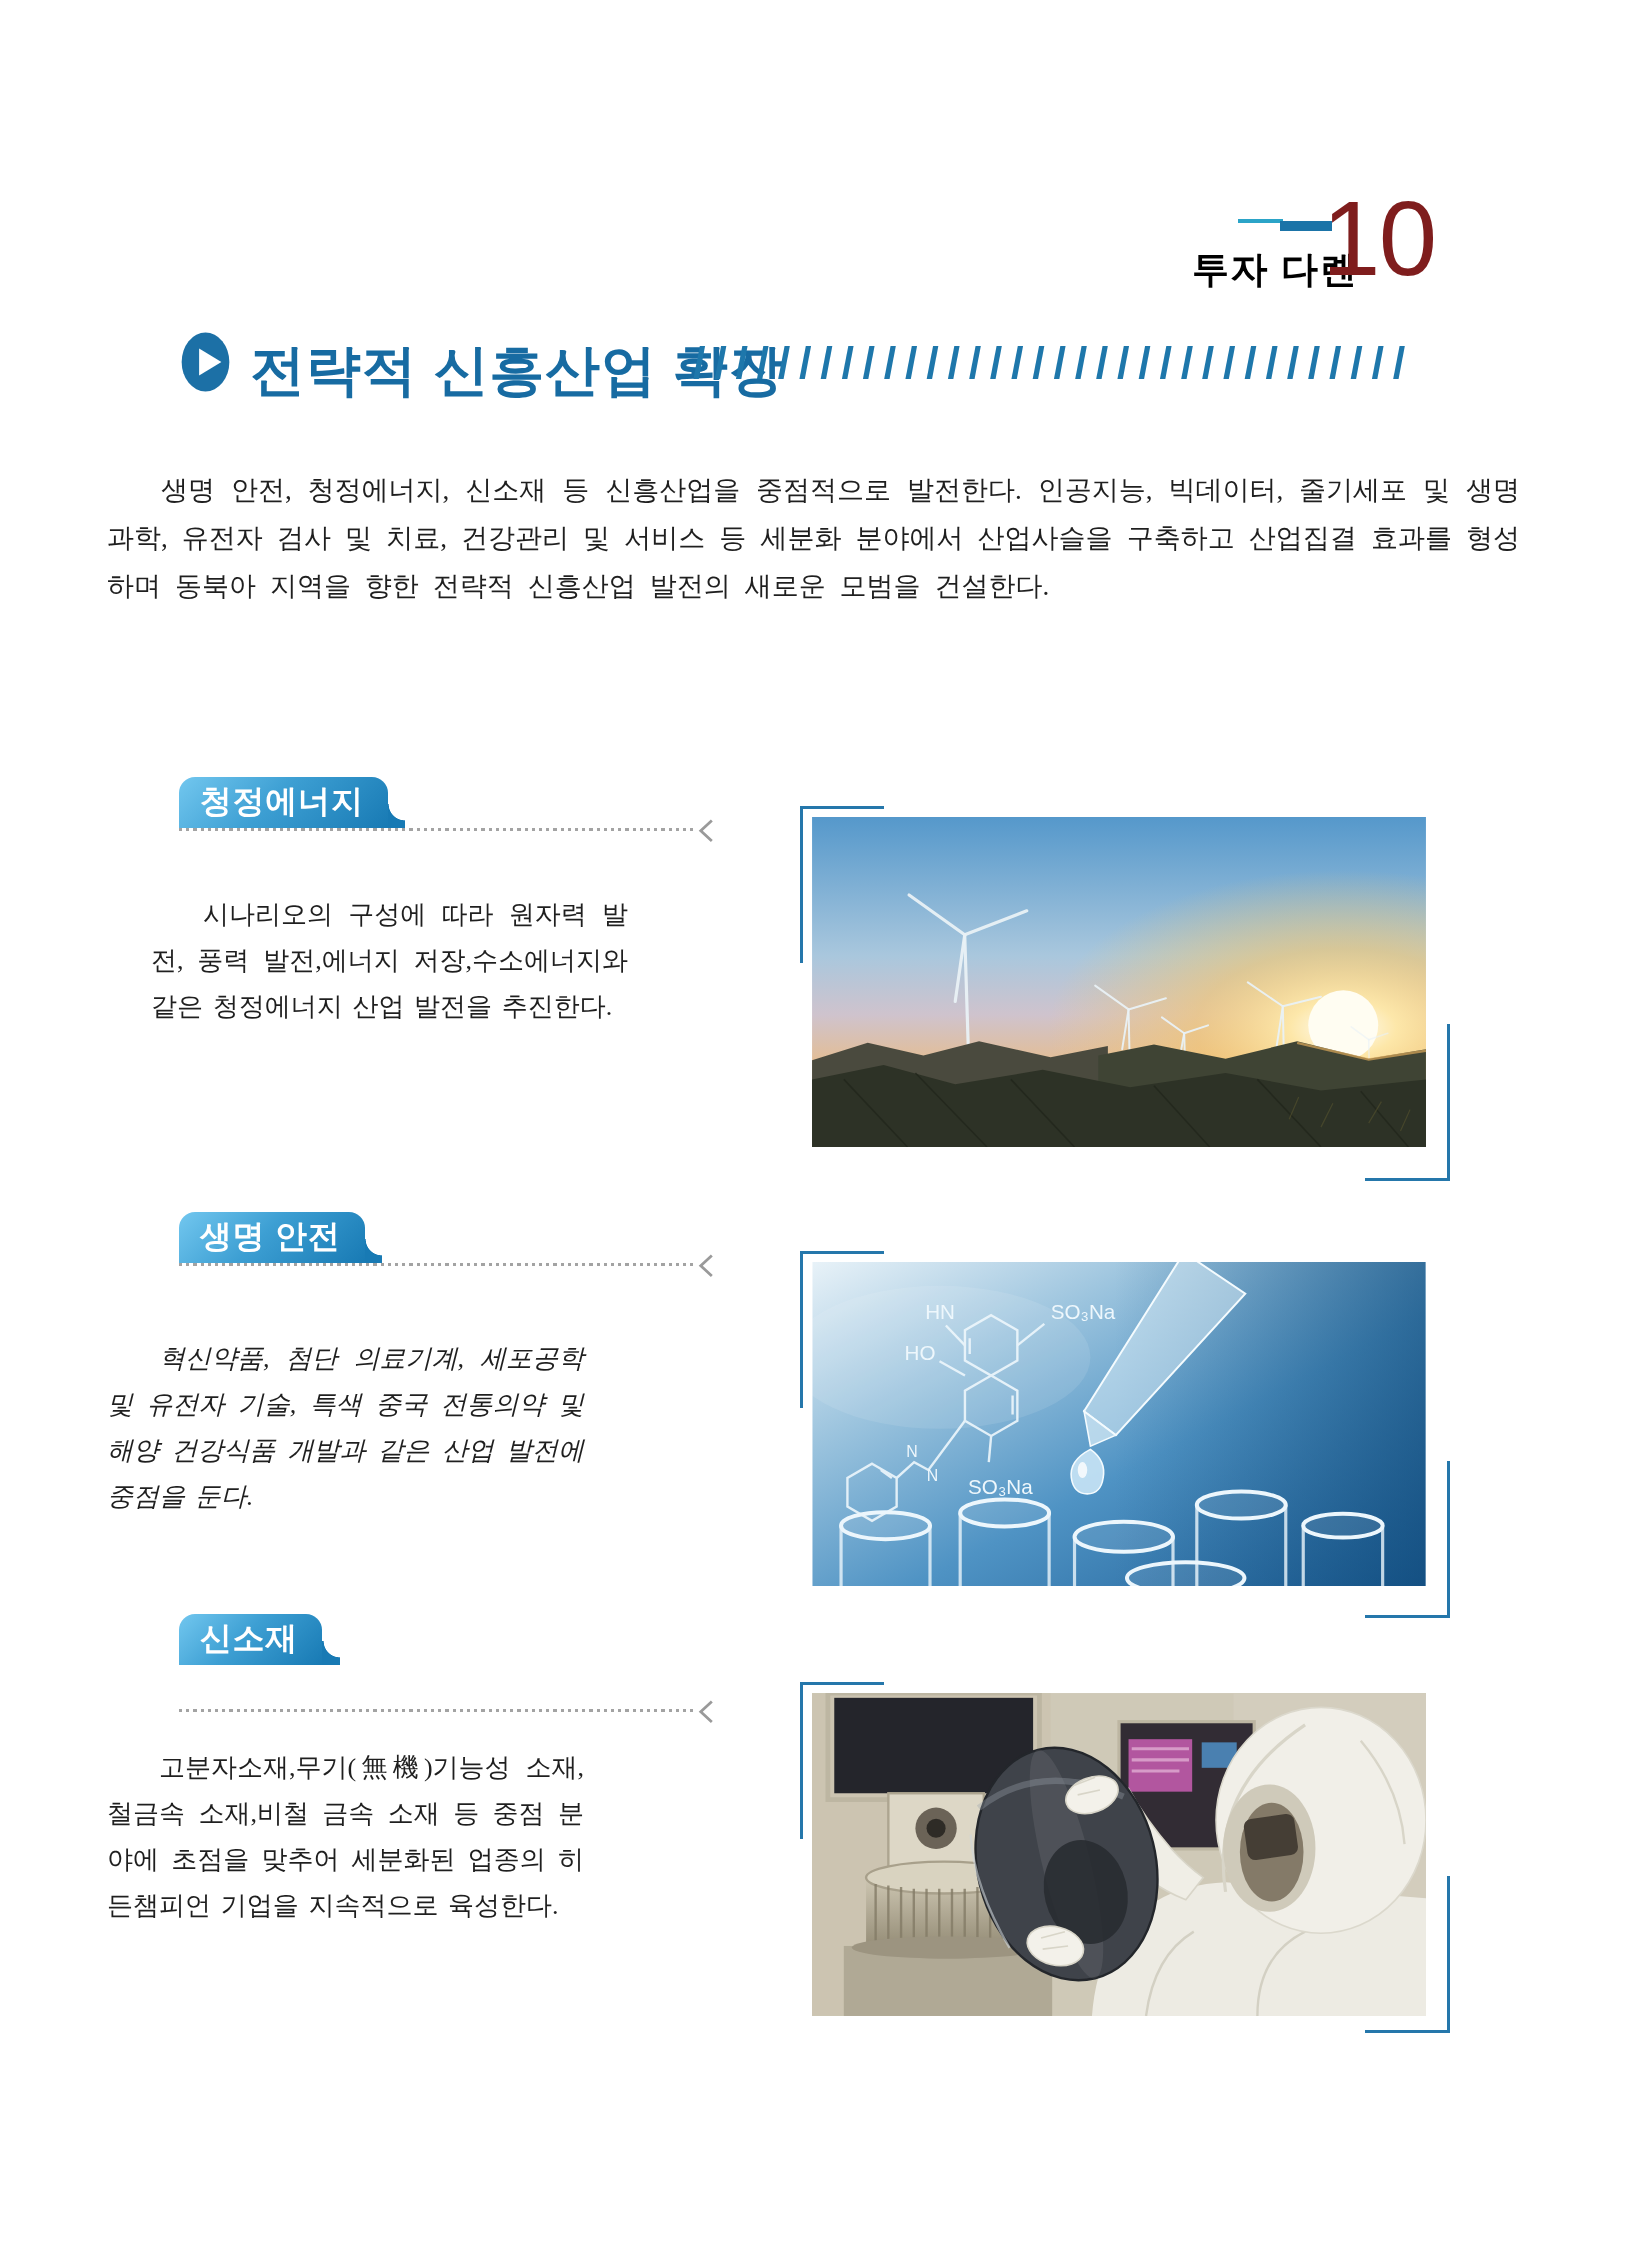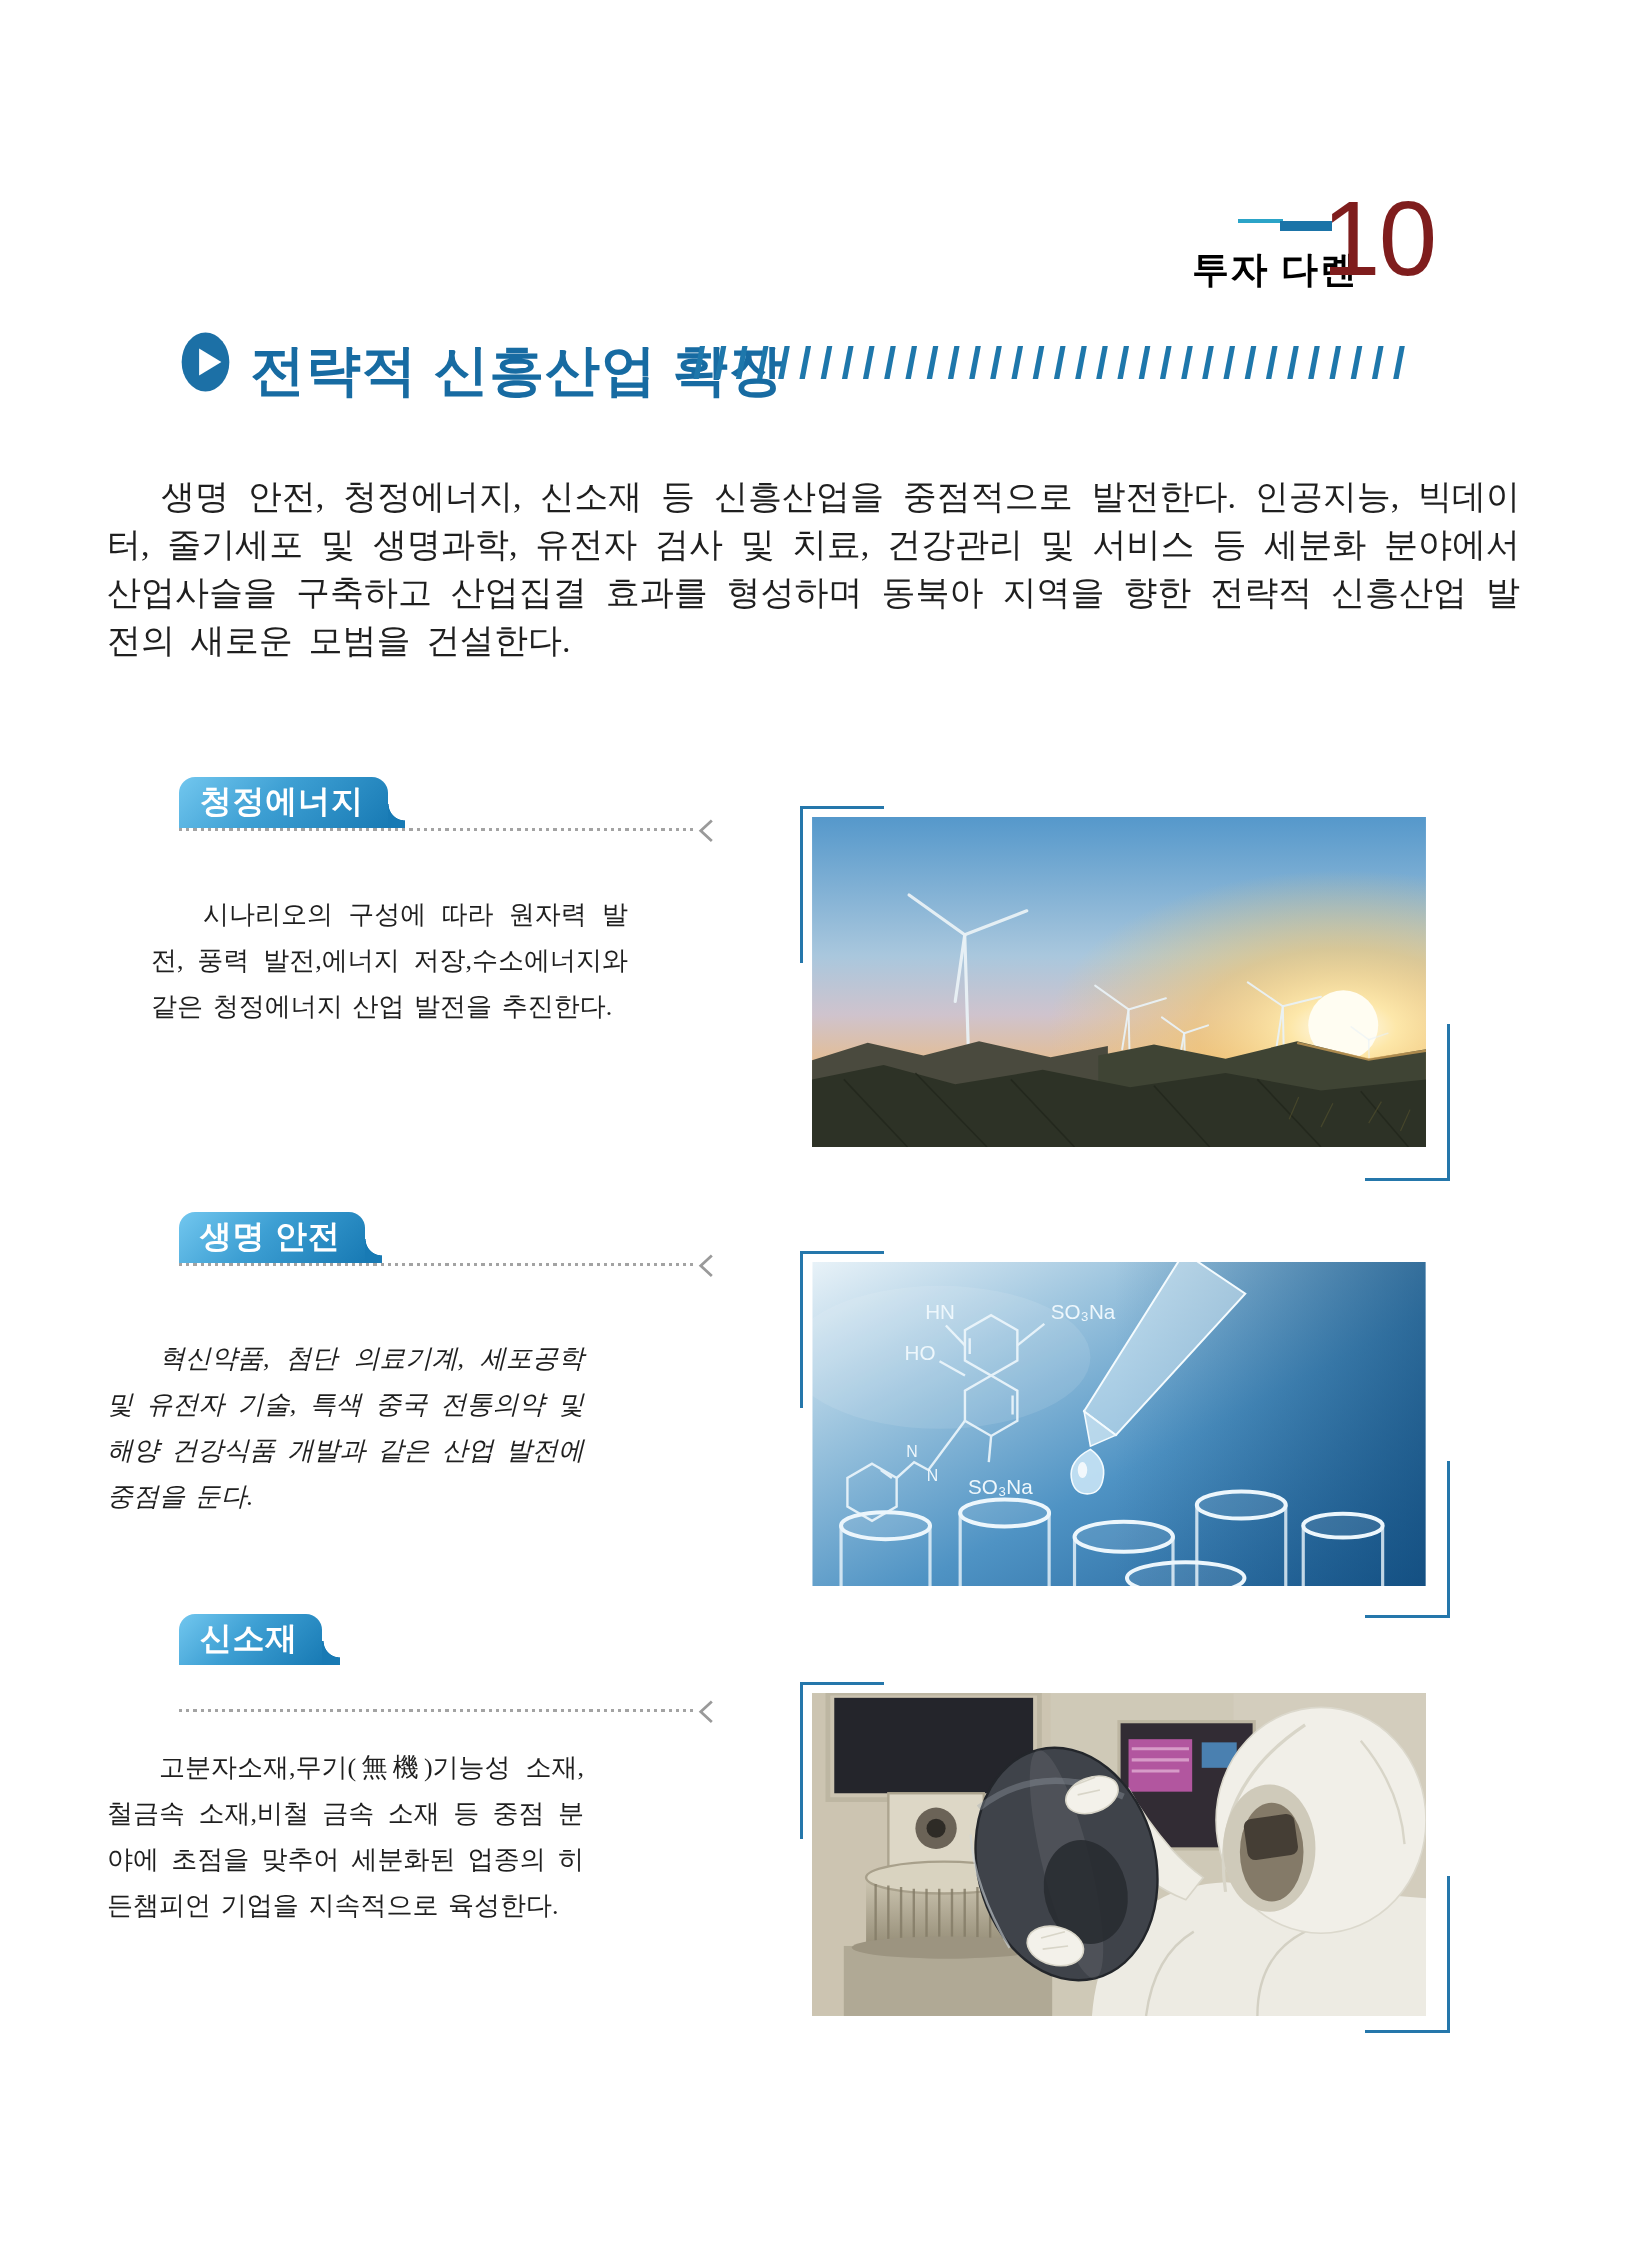--- a/index.html
+++ b/index.html
@@ -18,21 +18,21 @@
            font-size:105px;line-height:105px;color:#7f1d1d;letter-spacing:-1.6px;}
 
   
   .play-icon{left:180px;top:331px;}
   .page-title{left:250px;top:334px;font-family:"Liberation Sans",sans-serif;
               font-weight:bold;font-size:55px;color:#176ba2;letter-spacing:0.8px;white-space:nowrap;}
   .title-slashes{left:693px;top:337px;font-family:"Liberation Sans",sans-serif;
                  font-weight:bold;font-size:45px;color:#1e77ab;letter-spacing:8.7px;white-space:nowrap;}
 
   
-  .intro{left:107px;top:439px;width:1413px;font-size:34px;line-height:48px;
+  .intro{left:107px;top:439px;width:1413px;font-size:27px;line-height:48px;
          text-align:justify;text-indent:54px;word-spacing:7.2px;}
 
   
   .badge{
     height:51px;line-height:49px;padding:0 24px 0 20.7px;border-radius:16px 16px 0 0;
     background:linear-gradient(135deg,#72c7ef 0%,#3d9fd3 45%,#187ab4 100%);
     color:#ffffff;font-family:"Liberation Sans",sans-serif;font-weight:bold;font-size:32px;
     white-space:nowrap;letter-spacing:0.8px;
   }
   .badge::after{

